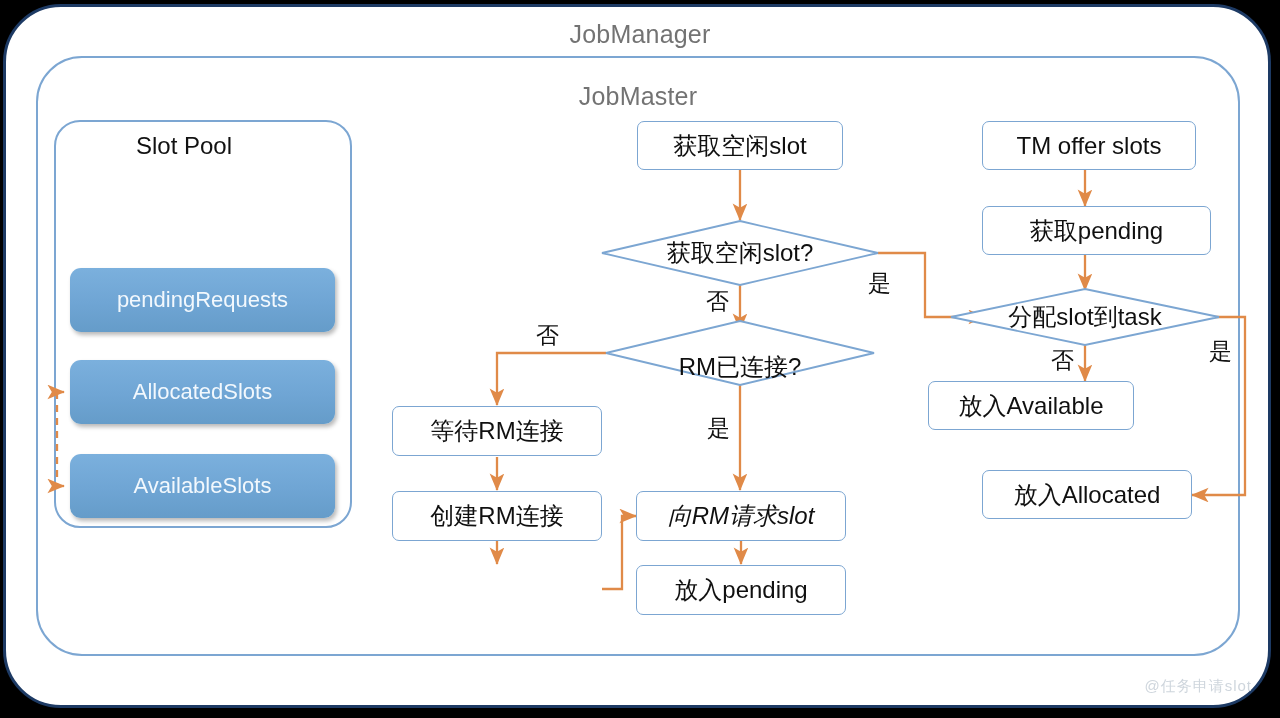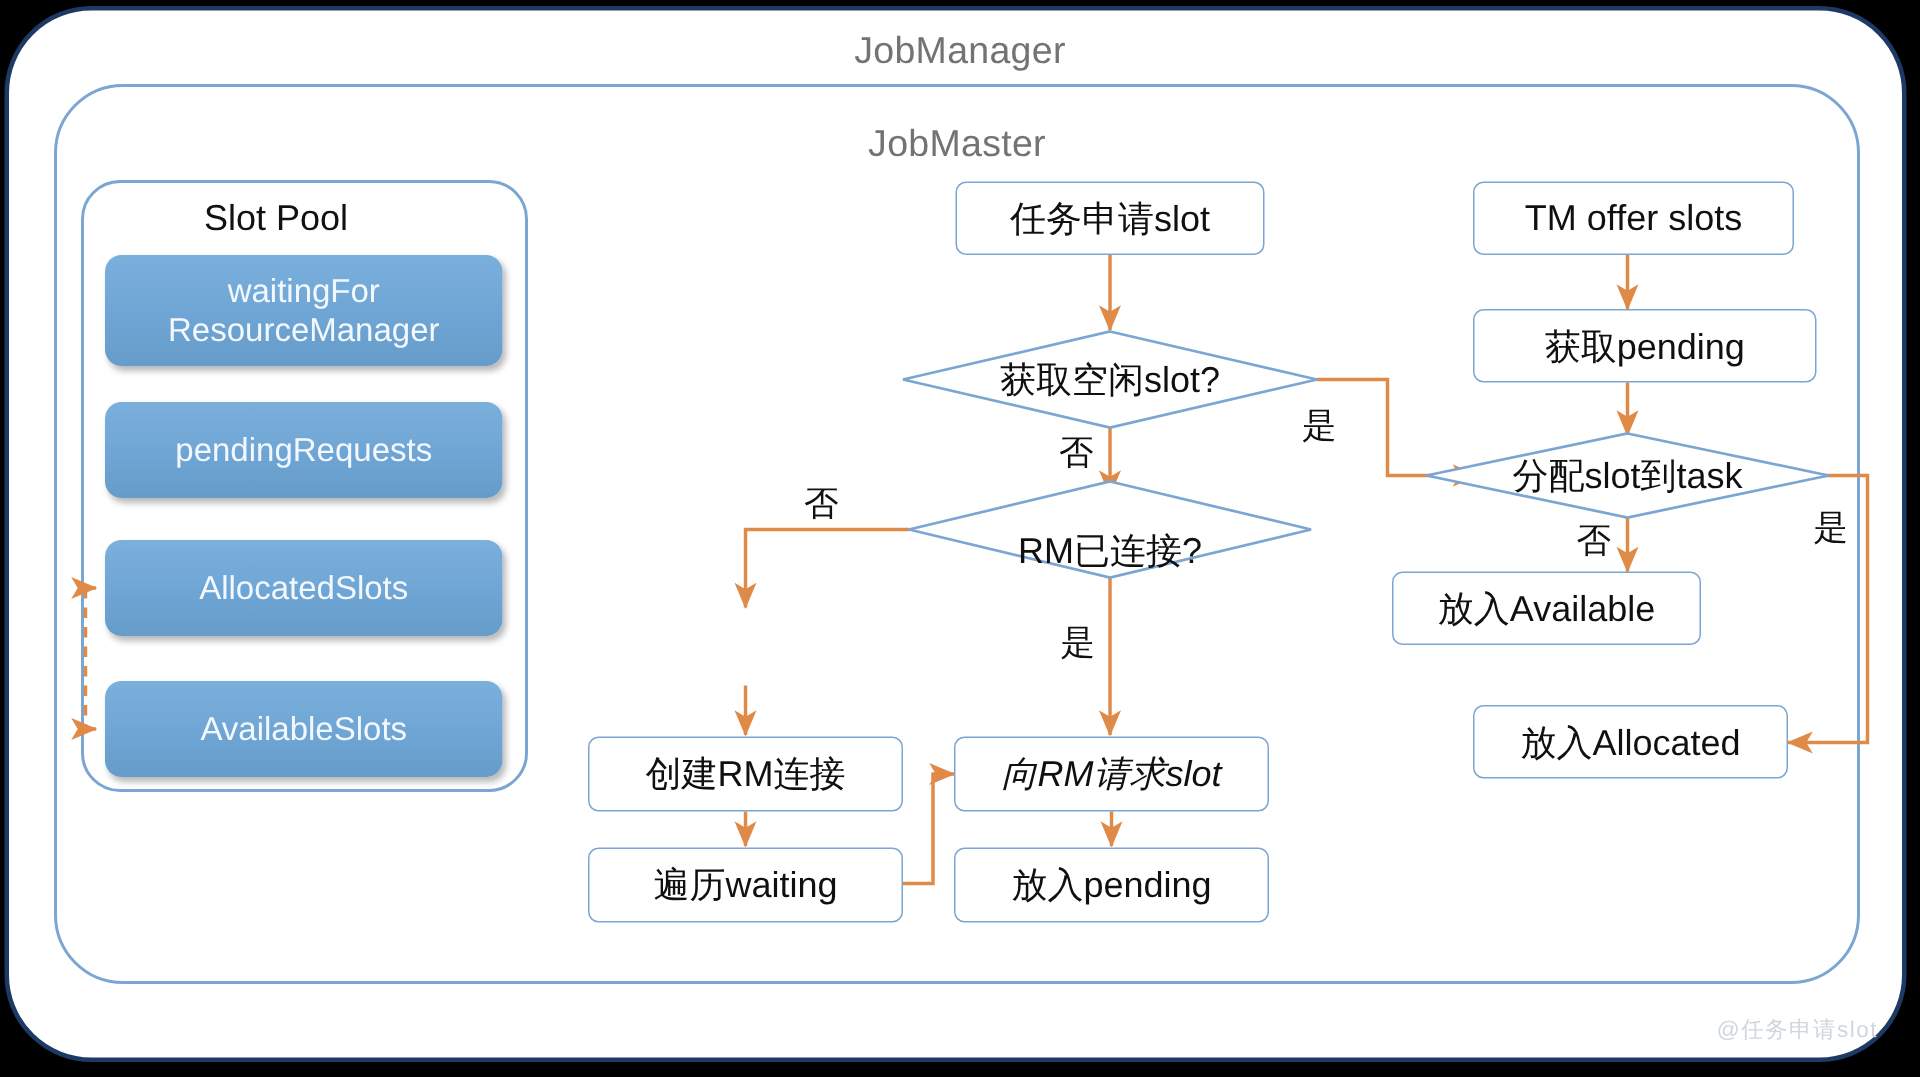--- a/index.html
+++ b/index.html
@@ -78,26 +78,20 @@
 
   <div class="frame-outer"></div>
   <div class="frame-inner"></div>
 
   <div class="frame-title" id="jobmanager-title">JobManager</div>
   <div class="frame-title" id="jobmaster-title">JobMaster</div>
 
   <div class="slotpool-panel"></div>
   <div class="slotpool-title">Slot Pool</div>
 
-  <div class="slot-box" id="slot-waiting">
-    <span>
-      <span>waitingFor</span><br>
-      <span>ResourceManager</span>
-    </span>
-  </div>
   <div class="slot-box" id="slot-pending">pendingRequests</div>
   <div class="slot-box" id="slot-allocated">AllocatedSlots</div>
   <div class="slot-box" id="slot-available">AvailableSlots</div>
 
   <svg class="lay">
     <defs>
       <marker id="ah" markerWidth="9" markerHeight="9" refX="7.2" refY="3.2" orient="auto" markerUnits="strokeWidth">
         <path d="M0,0 L7.6,3.2 L0,6.4 L1.9,3.2 Z" fill="#e08a48"></path>
       </marker>
       <marker id="ahd" markerWidth="9" markerHeight="9" refX="7.2" refY="3.2" orient="auto" markerUnits="strokeWidth">
@@ -147,24 +141,24 @@
   <div class="diamond-wrap" style="left:602px;top:221px;width:276px;height:64px;">
     <div class="dlabel">获取空闲slot?</div>
   </div>
   <div class="diamond-wrap" style="left:606px;top:335px;width:268px;height:64px;">
     <div class="dlabel">RM已连接?</div>
   </div>
   <div class="diamond-wrap" style="left:951px;top:289px;width:268px;height:56px;">
     <div class="dlabel">分配slot到task</div>
   </div>
 
-  <div class="node" style="left:637px;top:121px;width:206px;height:49px;">任务申请slot</div>
+  <div class="node" style="left:637px;top:121px;width:206px;height:49px;">获取空闲slot</div>
 
+  <div class="node" style="left:392px;top:406px;width:210px;height:50px;">等待RM连接</div>
   <div class="node" style="left:392px;top:491px;width:210px;height:50px;">创建RM连接</div>
-  <div class="node" style="left:392px;top:565px;width:210px;height:50px;">遍历waiting</div>
 
   <div class="node" style="left:636px;top:491px;width:210px;height:50px;font-style:italic;">向RM请求slot</div>
   <div class="node" style="left:636px;top:565px;width:210px;height:50px;">放入pending</div>
 
   <div class="node" style="left:982px;top:121px;width:214px;height:49px;">TM offer slots</div>
   <div class="node" style="left:982px;top:206px;width:229px;height:49px;">获取pending</div>
   <div class="node" style="left:928px;top:381px;width:206px;height:49px;">放入Available</div>
   <div class="node" style="left:982px;top:470px;width:210px;height:49px;">放入Allocated</div>
 
   <div class="edge-label" style="left:868px;top:268px;">是</div>

